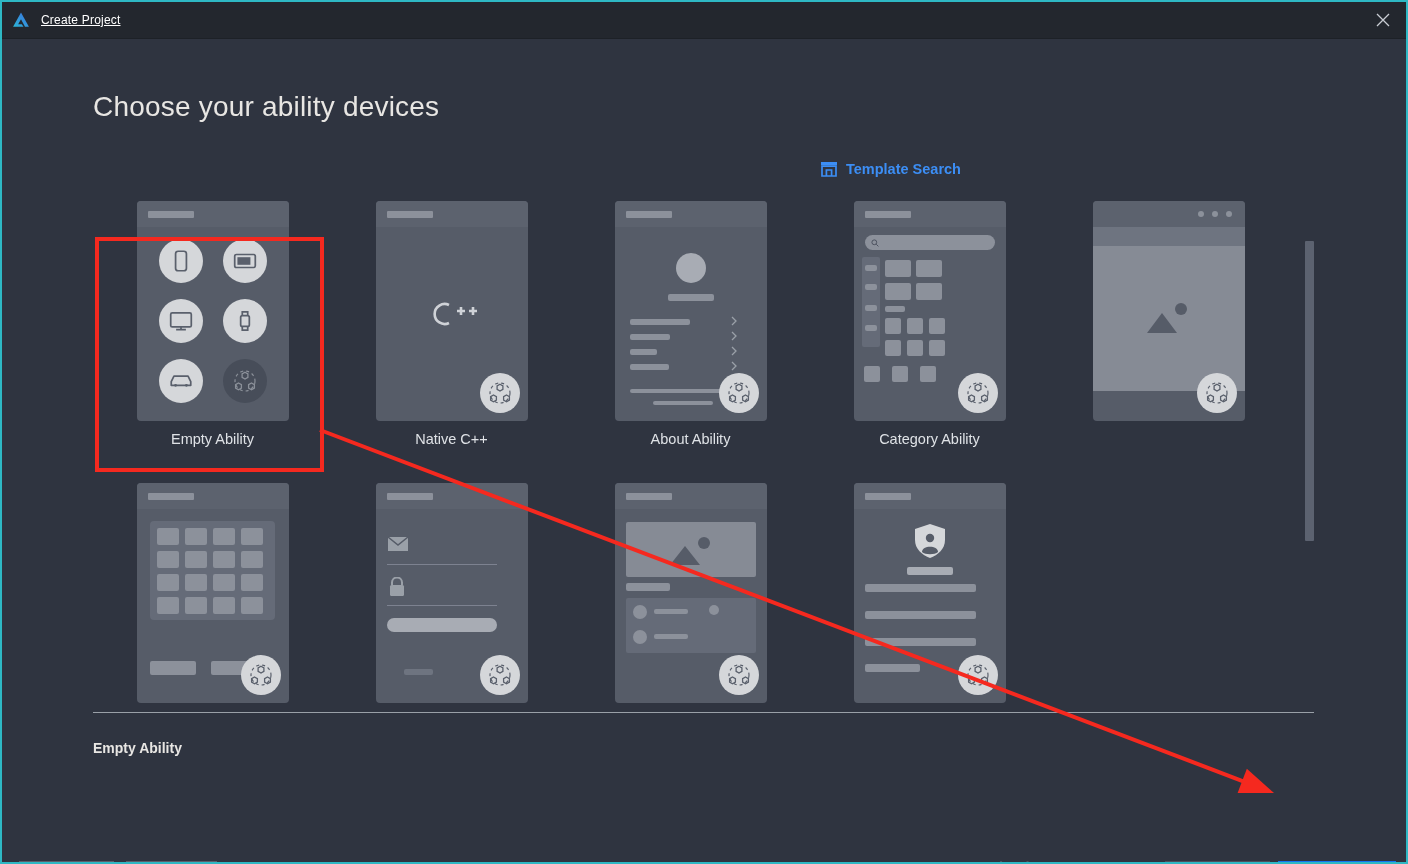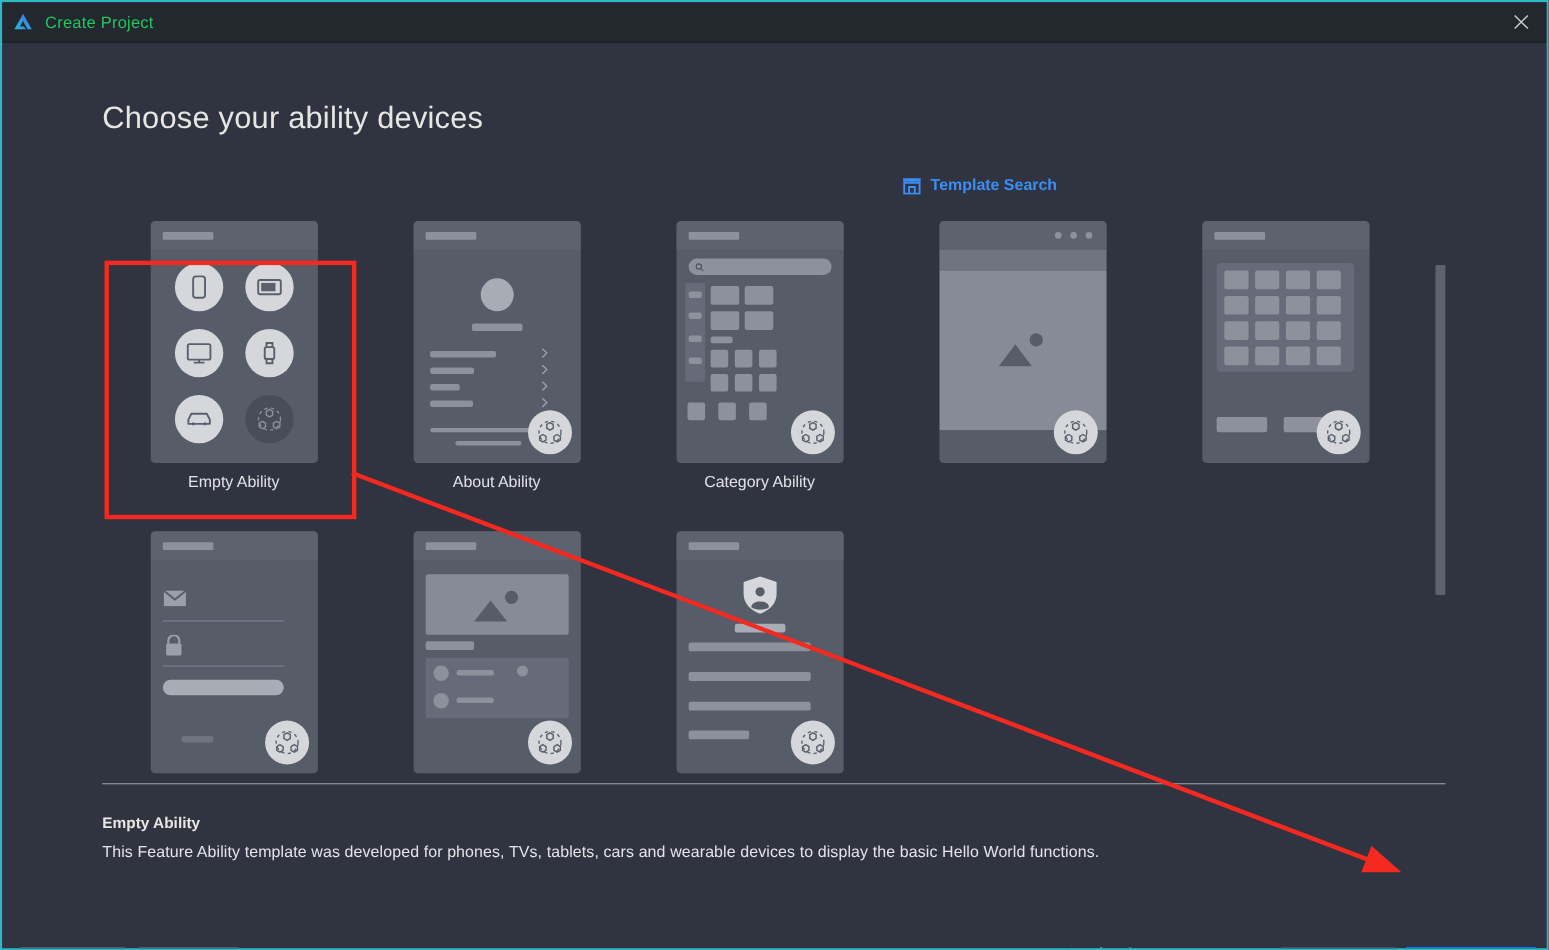--- a/index.html
+++ b/index.html
@@ -24,21 +24,21 @@
     width: 100%; height: 37px;
     background: #23272e;
     display: flex; align-items: center;
     border-bottom: 1px solid #1d2127;
   }
   .app-logo {
     width: 20px; height: 20px; margin-left: 9px; margin-right: 10px;
     flex: 0 0 auto;
   }
   .title-text {
-    font-size: 15px; color: #22c55e; letter-spacing: .2px;
+    font-size: 12px; color: #ffffff; letter-spacing: .2px; text-decoration: underline;
   }
   .win-close {
     position: absolute; right: 0; top: 0;
     width: 46px; height: 36px;
     display: flex; align-items: center; justify-content: center;
     color: #c9cdd4; font-size: 17px; line-height: 1;
     cursor: pointer;
   }
 
   
@@ -296,20 +296,42 @@
                   <path d="M13 4.2 l2.9 1.7 v3.4 L13 11 l-2.9-1.7 V5.9 Z" fill="none" stroke="#8b9099" stroke-width="1.3"></path>
                   <path d="M6.5 15 l2.9 1.7 v3.4 L6.5 21.8 l-2.9-1.7 v-3.4 Z" fill="none" stroke="#8b9099" stroke-width="1.3"></path>
                   <path d="M19.5 15 l2.9 1.7 v3.4 l-2.9 1.7 -2.9-1.7 v-3.4 Z" fill="none" stroke="#8b9099" stroke-width="1.3"></path>
                 </svg>
               </div>
             </div>
           </div>
           <div class="tlabel">Empty Ability</div>
         </div>
 
+        <div class="tcard">
+          <div class="thumb">
+            <div class="thumb-head"></div>
+            <div class="head-bar"></div>
+            <div class="cpp-logo">
+              <svg width="58" height="34" viewBox="0 0 58 34">
+                <path d="M26 8 A10 10 0 1 0 26 26" fill="none" stroke="#cfd2d7" stroke-width="2.6"></path>
+                <path d="M34 14 h8 M38 10 v8" stroke="#cfd2d7" stroke-width="2.6"></path>
+                <path d="M46 14 h8 M50 10 v8" stroke="#cfd2d7" stroke-width="2.6"></path>
+              </svg>
+            </div>
+            <div class="atom">
+              <svg viewBox="0 0 26 26">
+                <circle cx="13" cy="13" r="10" fill="none" stroke="#5a606c" stroke-width="1.2" stroke-dasharray="3 3"></circle>
+                <path d="M13 4.2 l2.9 1.7 v3.4 L13 11 l-2.9-1.7 V5.9 Z" fill="none" stroke="#5a606c" stroke-width="1.3"></path>
+                <path d="M6.5 15 l2.9 1.7 v3.4 L6.5 21.8 l-2.9-1.7 v-3.4 Z" fill="none" stroke="#5a606c" stroke-width="1.3"></path>
+                <path d="M19.5 15 l2.9 1.7 v3.4 l-2.9 1.7 -2.9-1.7 v-3.4 Z" fill="none" stroke="#5a606c" stroke-width="1.3"></path>
+              </svg>
+            </div>
+          </div>
+          <div class="tlabel">Native C++</div>
+        </div>
 
 
         <div class="tcard">
           <div class="thumb">
             <div class="thumb-head"></div>
             <div class="head-bar"></div>
             <div class="blk light" style="left:61px;top:52px;width:30px;height:30px;border-radius:50%"></div>
             <div class="blk" style="left:53px;top:93px;width:46px;height:7px"></div>
             <div class="blk" style="left:15px;top:118px;width:60px;height:6px"></div>
             <div class="blk" style="left:15px;top:133px;width:40px;height:6px"></div>
@@ -518,21 +540,20 @@
 
     <div class="sel-ring"></div>
 
     <div class="scrollbar-track">
       <div class="scrollbar-thumb"></div>
     </div>
 
     <div class="hr"></div>
 
     <div class="desc-title">Empty Ability</div>
-    <div class="desc-body">This Feature Ability template was developed for phones, TVs, tablets, cars and wearable devices to display the basic Hello World functions.</div>
 
     <div class="watermark">CSDN @海小皮HXP</div>
 
     <div class="btn" id="btn-help">帮助</div>
     <div class="btn" id="btn-cancel">
       
     </div>
     <div class="btn disabled" id="btn-prev">上一步 (P)</div>
     <div class="btn primary" id="btn-next">
       

